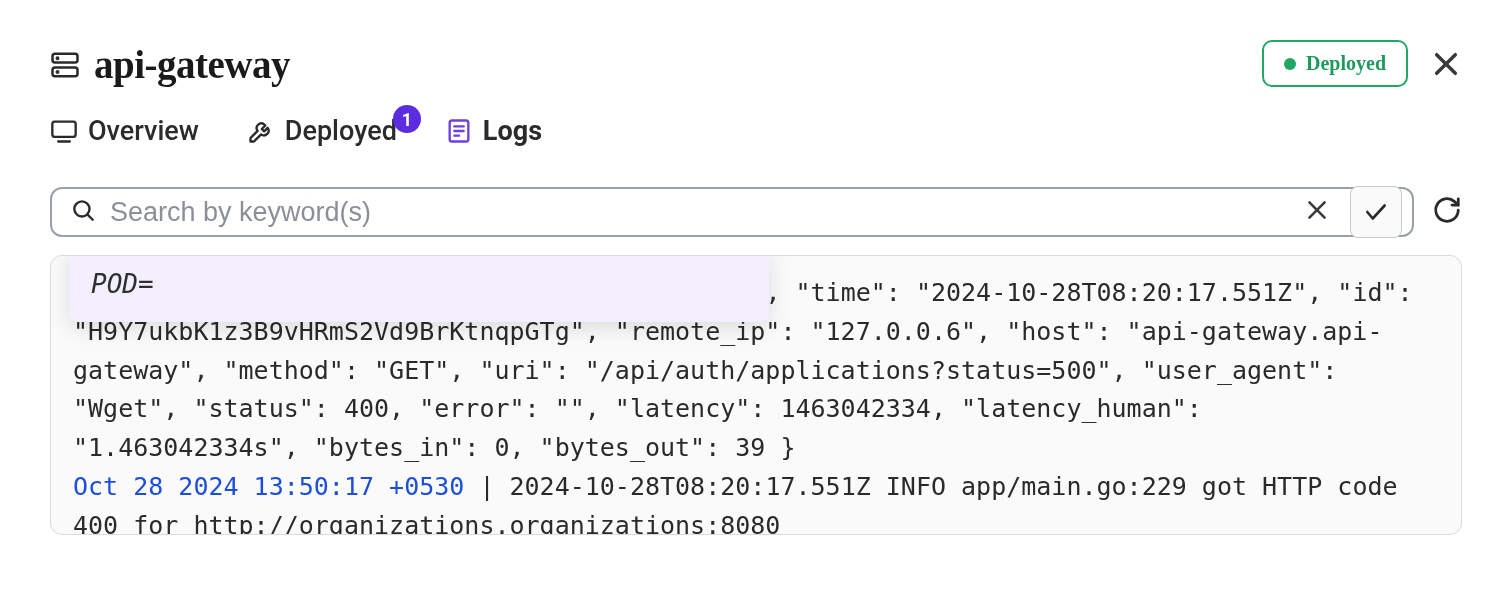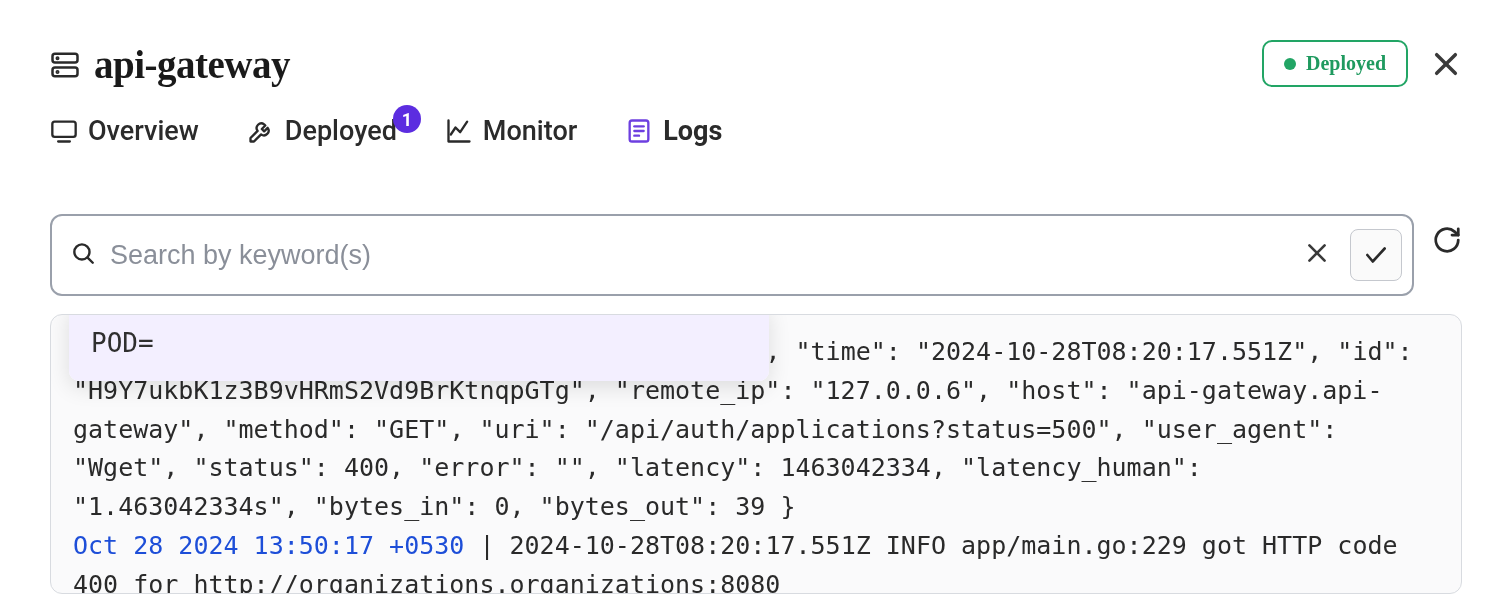--- a/index.html
+++ b/index.html
@@ -97,23 +97,22 @@
     gap: 18px;
     margin-bottom: 18px;
   }
   .search-box {
     flex: 1;
     display: flex;
     align-items: center;
     border: 2px solid #9aa0ab;
     border-radius: 12px;
     padding: 6px 10px 6px 18px;
-    height: 82px;
+    height: 50px;
     gap: 14px;
-    margin-top: 27px;
   }
   .search-box input {
     flex: 1;
     border: none;
     outline: none;
     font-size: 27px;
     color: #333;
     background: transparent;
   }
   .search-box input::placeholder { color: #8a8f99; }
@@ -161,20 +160,21 @@
     box-shadow: 0 6px 22px rgba(0,0,0,0.12);
     overflow: hidden;
     z-index: 10;
   }
   .suggest-item {
     padding: 18px 22px;
     font-family: ui-monospace, SFMono-Regular, Menlo, Consolas, monospace;
     font-size: 26px;
     color: #2f2f2f;
     cursor: pointer;
+    font-style: italic;
   }
   .suggest-item.hl { background: #f3efff; }
 </style>
 </head>
 <body>
 
 <div class="header-row">
   <div class="title-group">
     <span class="server-icon">
       <svg width="30" height="30" viewBox="0 0 24 24" fill="none" stroke="#2a2a2a" stroke-width="2" stroke-linecap="round" stroke-linejoin="round">
@@ -212,29 +212,20 @@
   </div>
   <div class="tab" style="position:relative">
     <span class="tab-icon">
       <svg width="28" height="28" viewBox="0 0 24 24" fill="none" stroke="#2a2a2a" stroke-width="2" stroke-linecap="round" stroke-linejoin="round">
           <path d="M14.7 6.3a4 4 0 0 0-5.6 5.6L3 18v3h3l6.1-6.1a4 4 0 0 0 5.6-5.6l-3 3-2-2 3-3z"></path>
         </svg>
     </span>
     <span>Deployed</span>
     <span class="badge">1</span>
   </div>
-  <div class="tab">
-    <span class="tab-icon">
-      <svg width="28" height="28" viewBox="0 0 24 24" fill="none" stroke="#2a2a2a" stroke-width="2" stroke-linecap="round" stroke-linejoin="round">
-          <path d="M3 3v18h18"></path>
-          <path d="M5 15l4-6 4 4 6-9"></path>
-        </svg>
-    </span>
-    <span>Monitor</span>
-  </div>
   <div class="tab active">
     <span class="tab-icon">
       <svg width="28" height="28" viewBox="0 0 24 24" fill="none" stroke="#6d3fe0" stroke-width="2" stroke-linecap="round" stroke-linejoin="round">
           <rect x="4" y="3" width="16" height="18" rx="2"></rect>
           <line x1="8" y1="8" x2="16" y2="8"></line>
           <line x1="8" y1="12" x2="16" y2="12"></line>
           <line x1="8" y1="16" x2="12" y2="16"></line>
         </svg>
     </span>
     <span>Logs</span>

